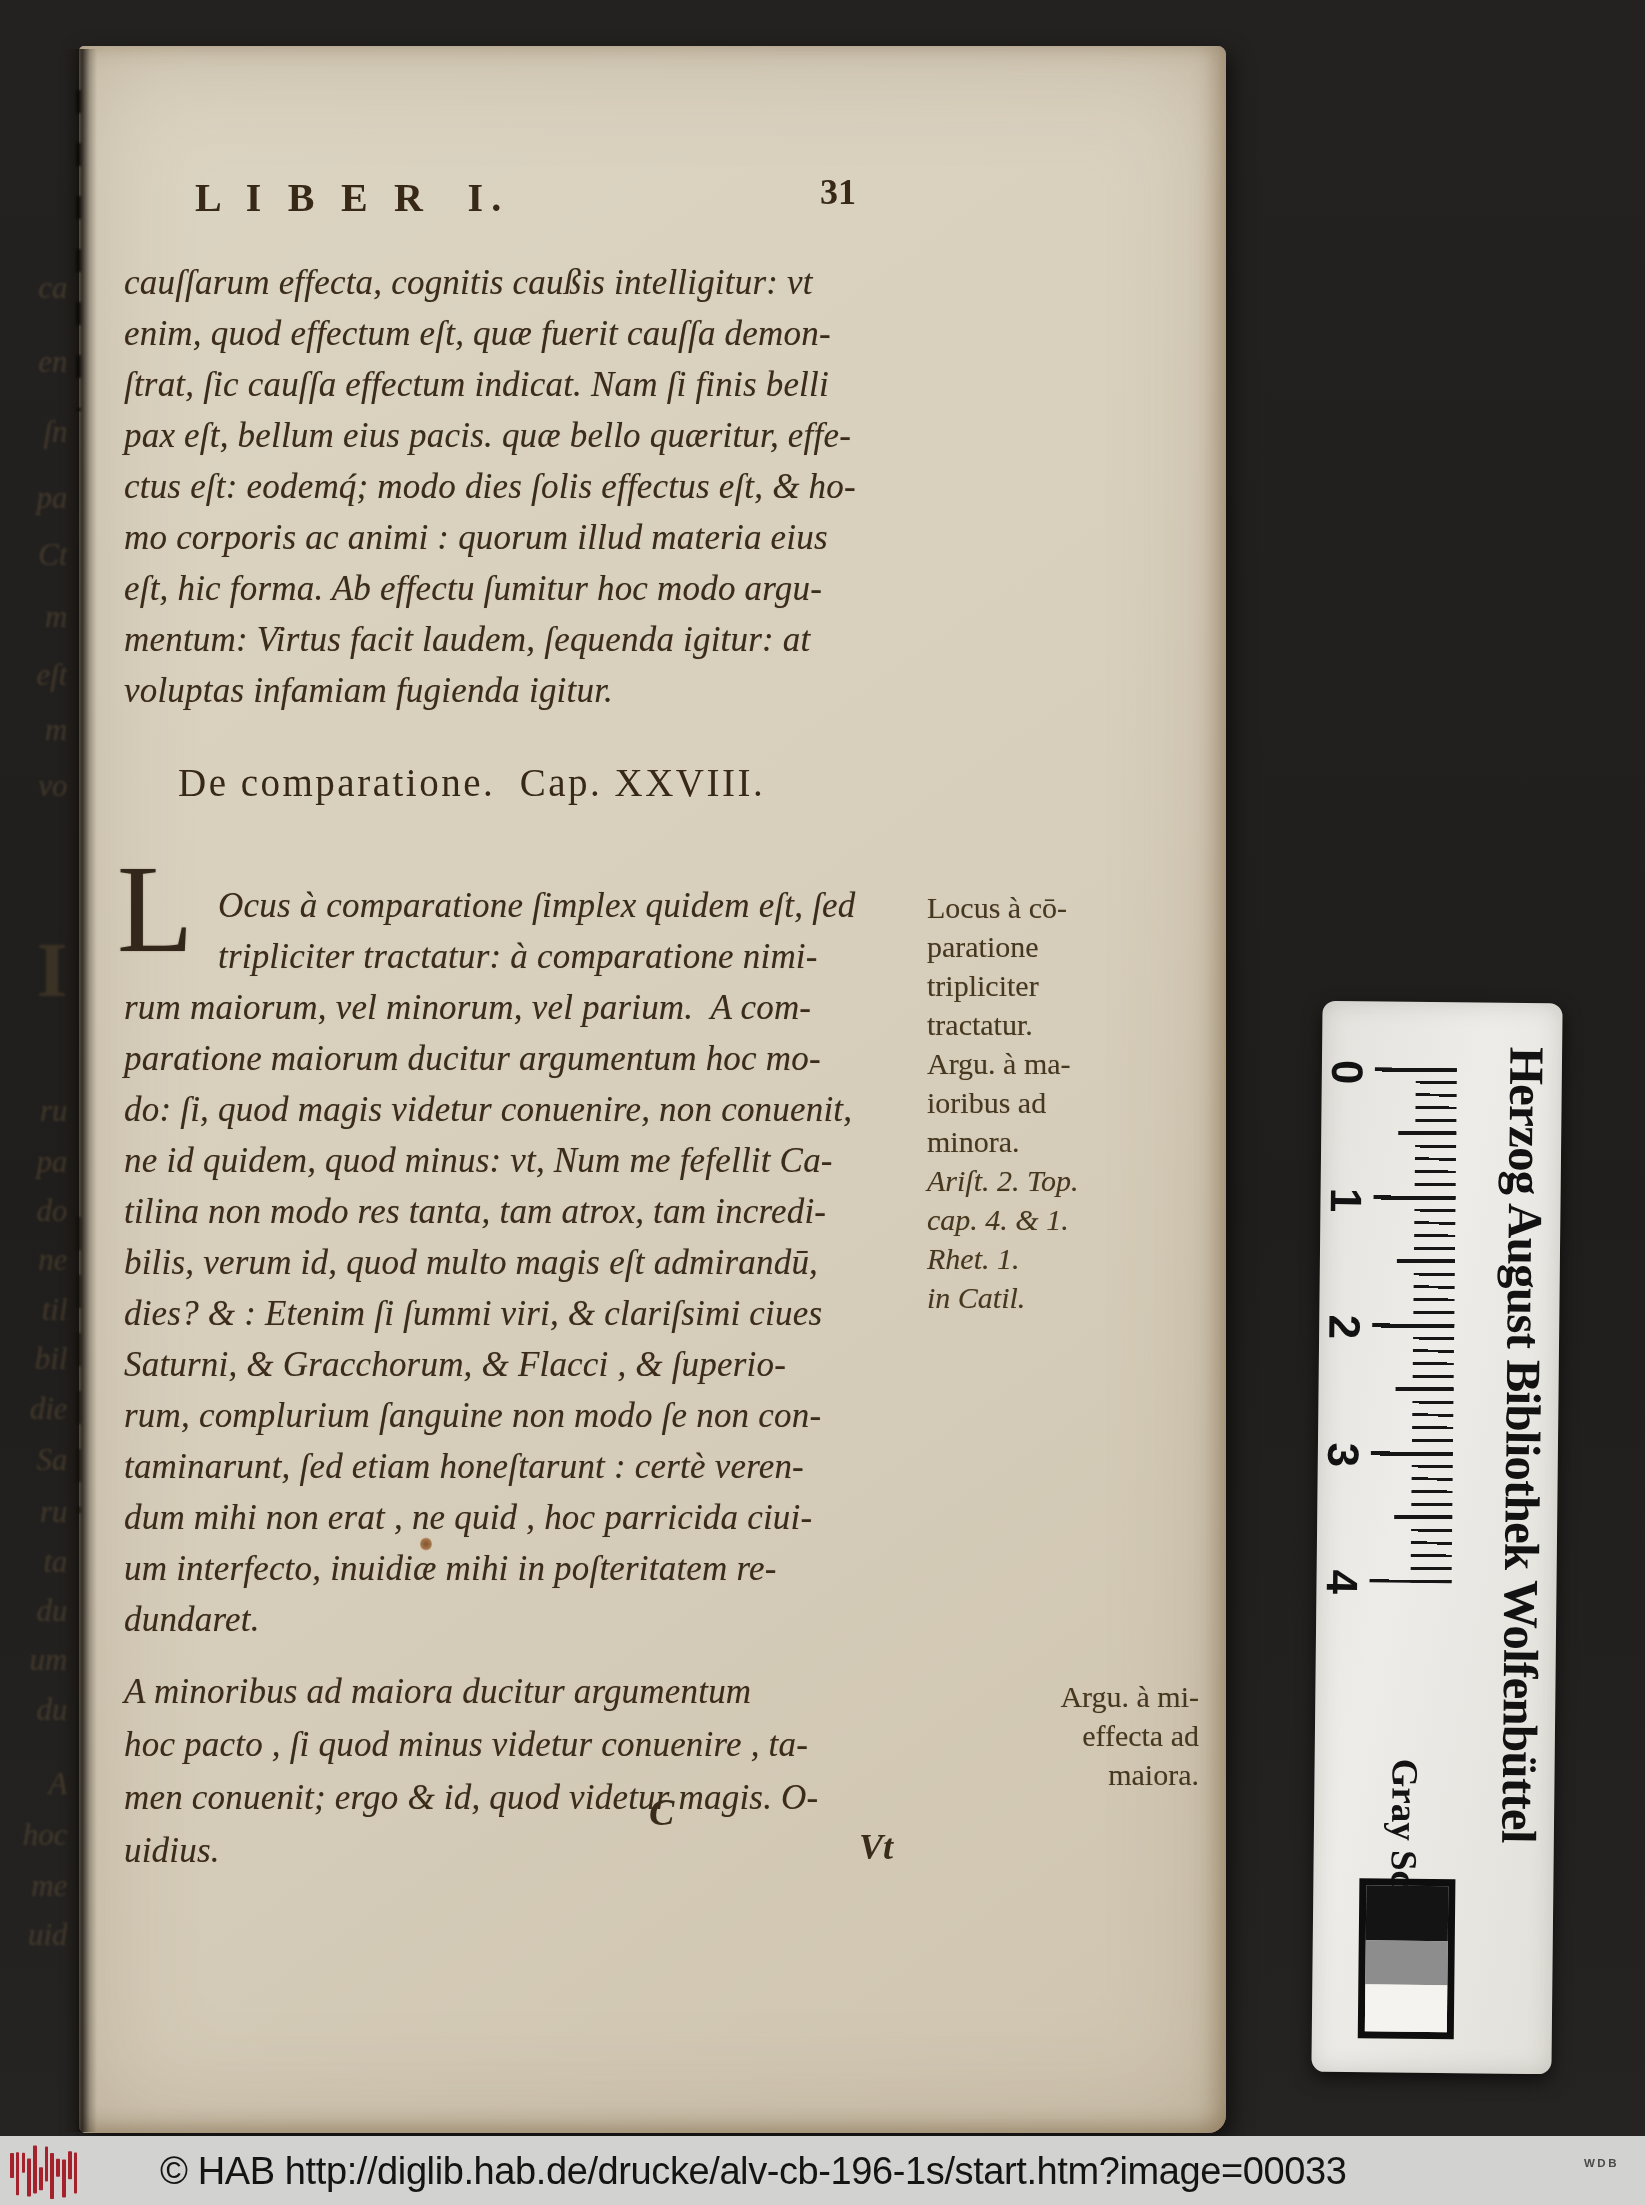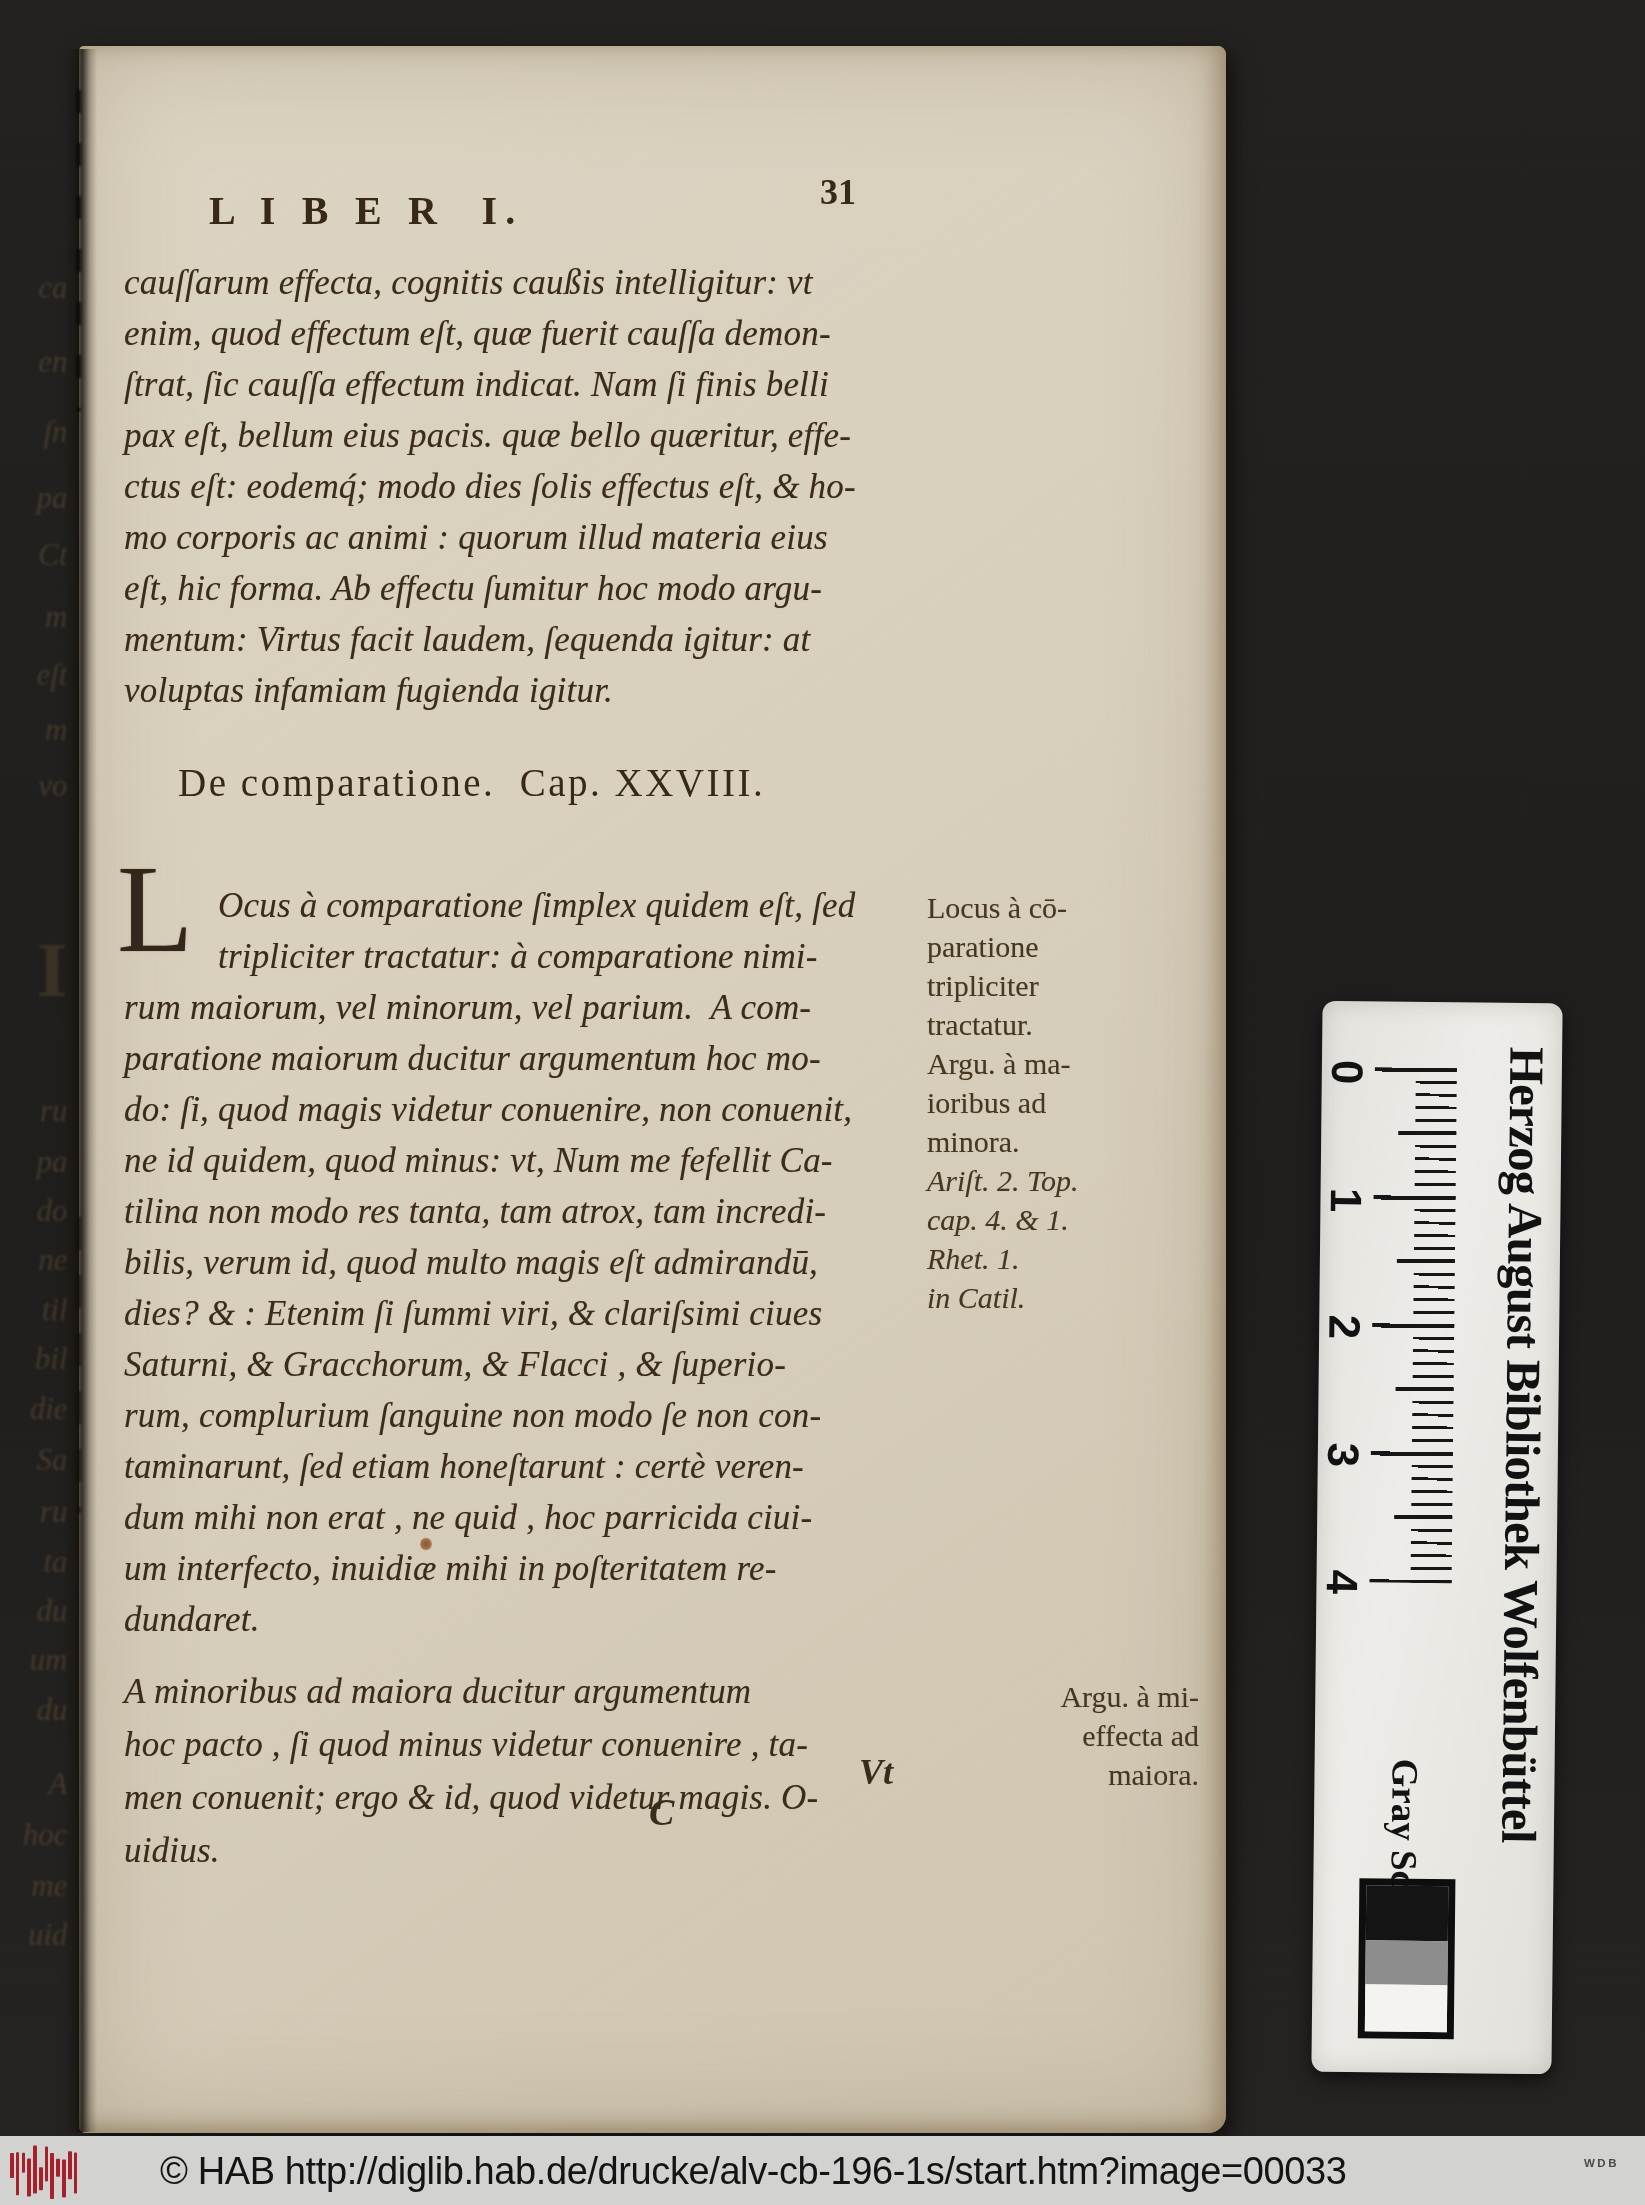--- a/index.html
+++ b/index.html
@@ -27,22 +27,22 @@
   
   .page{position:absolute;left:79px;top:46px;width:1147px;height:2087px;z-index:2;
     background:linear-gradient(145deg,#dcd4c2 0%,#d8cfbd 45%,#cfc5b0 100%);
     border-radius:5px 8.2px 18px 6.6px;
     box-shadow:inset 0 0 115px rgba(115,95,65,.28), inset -11.5px 0 21.4px rgba(120,95,60,.35),
                inset 0 -8.2px 18px rgba(120,95,60,.30), 5px 8.2px 21.4px rgba(0,0,0,.6);
     color:#3a2c1b;}
   .page *{white-space:pre;}
 
   .running-head{position:absolute;top:112px;left:0;width:100%;}
-  .head-title{position:absolute;left:130px;font-size:40px;letter-spacing:8.2px;color:#38291733;
-              color:#382917;font-weight:bold;margin-top:13px;}
+  .head-title{position:absolute;left:116px;font-size:40px;letter-spacing:8.2px;color:#38291733;
+              color:#382917;font-weight:bold;}
   .page-num{position:absolute;left:735px;top:13px;font-size:36px;font-weight:bold;color:#382917;margin-left:6px;}
 
   .para{position:absolute;left:45px;width:806px;}
   .bodyline{height:51px;font-size:35px;font-style:italic;letter-spacing:0.2px;
             color:#3b2c1a;text-shadow:0 0 0.8px rgba(59,44,26,.35);}
   .para1{top:169px;}
   .para2{top:792px;}
   .para3{top:1578px;}
   .para3 .bodyline{height:53px;}
   .bodyline.ind{padding-left:94px;}
@@ -53,21 +53,21 @@
     text-shadow:0 0 1.6px rgba(50,39,26,.4);}
 
   .mnote{position:absolute;left:848px;width:272px;}
   .mnote-line{height:39px;font-size:30px;color:#46371f;text-shadow:0 0 0.8px rgba(70,55,31,.3);}
   .mnote-line.it{font-style:italic;}
   .mnote1{top:165px;}
   .mnote2{top:797px;}
   .mnote3{top:1586px;text-align:right;}
 
   .sig{position:absolute;left:570px;top:1744px;font-size:38px;font-style:italic;font-weight:bold;}
-  .catch{position:absolute;left:780px;top:1705px;font-size:36px;font-style:italic;font-weight:bold;}
+  .catch{position:absolute;left:780px;top:1780px;font-size:36px;font-style:italic;font-weight:bold;}
 
   .spot{position:absolute;left:341px;top:1491px;width:12.3px;height:14px;border-radius:50%;
     background:radial-gradient(circle,#6f3f18 0%,#9c6635 55%,rgba(156,102,53,0) 75%);opacity:.85;}
 
   
   .ruler{position:absolute;left:1317px;top:1002px;width:240px;height:1071px;z-index:4;
     background:linear-gradient(100deg,#e4e2dd 0%,#edecE8 40%,#e2e0da 100%);
     background:linear-gradient(100deg,#e4e2dd 0%,#edece8 40%,#e2e0da 100%);
     border-radius:13px;transform:rotate(.6deg);
     box-shadow:0 6.6px 18px rgba(0,0,0,.6), inset 0 0 25px rgba(60,55,45,.18);color:#121212;}

